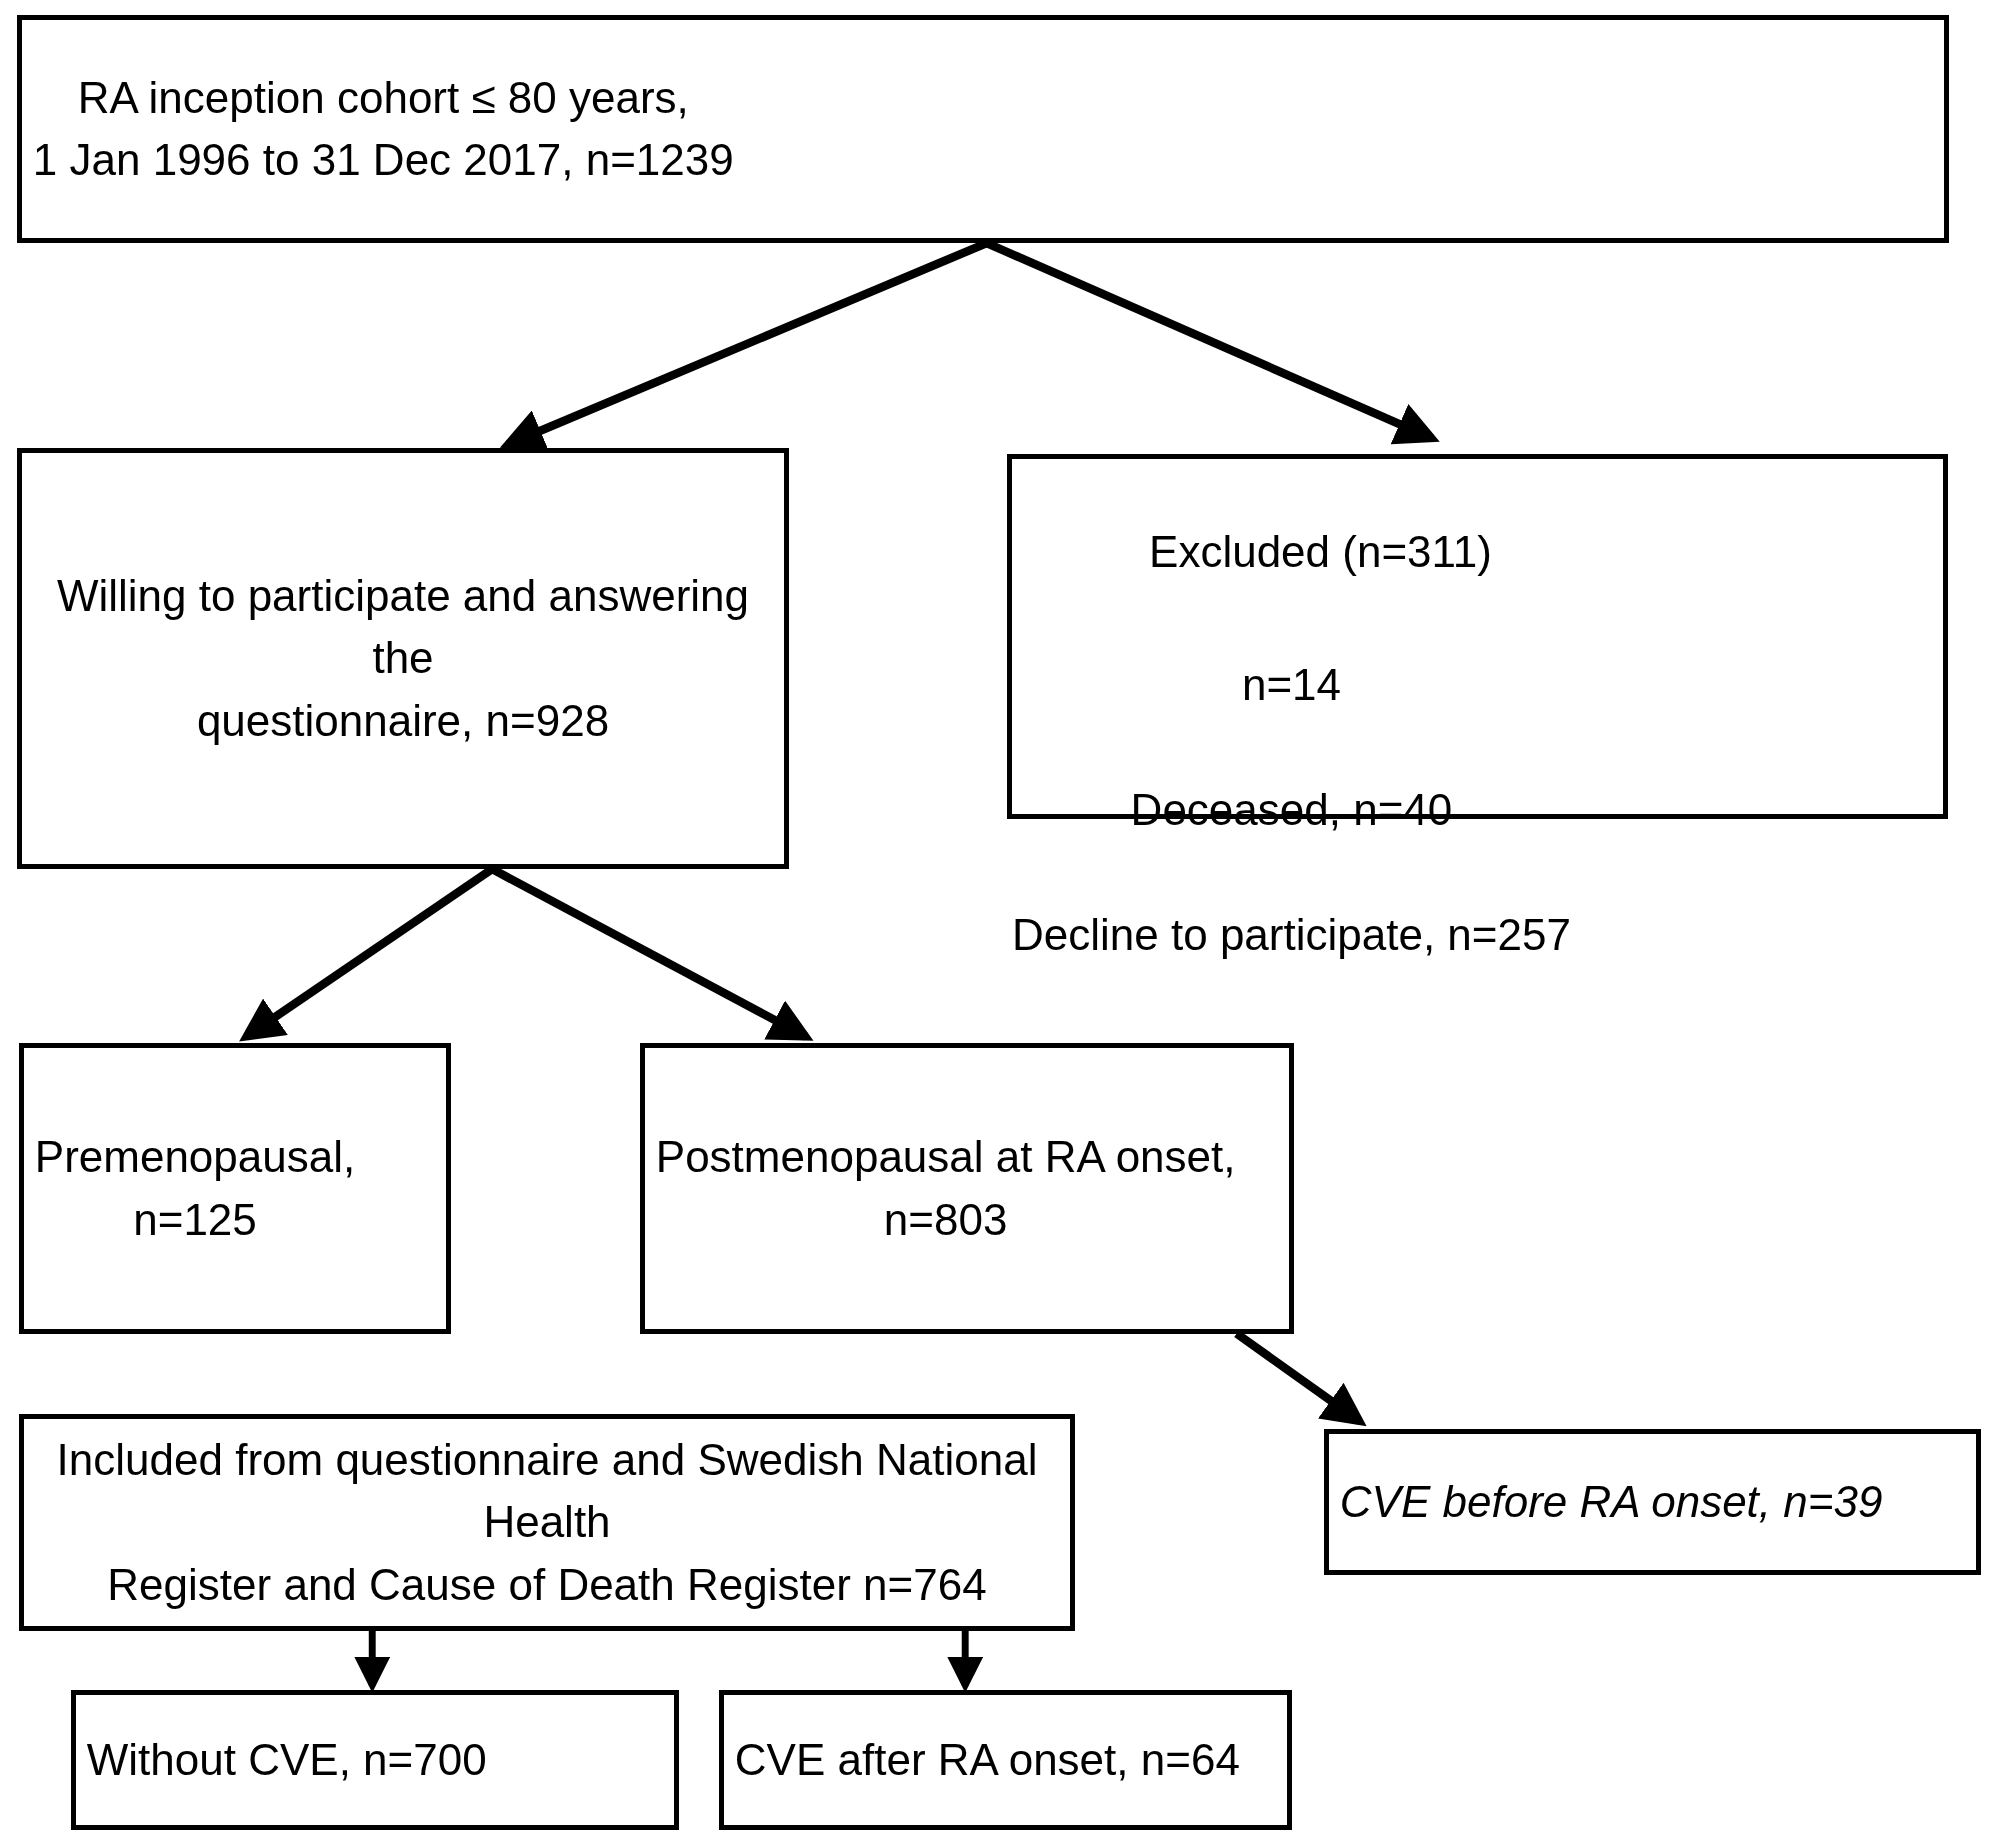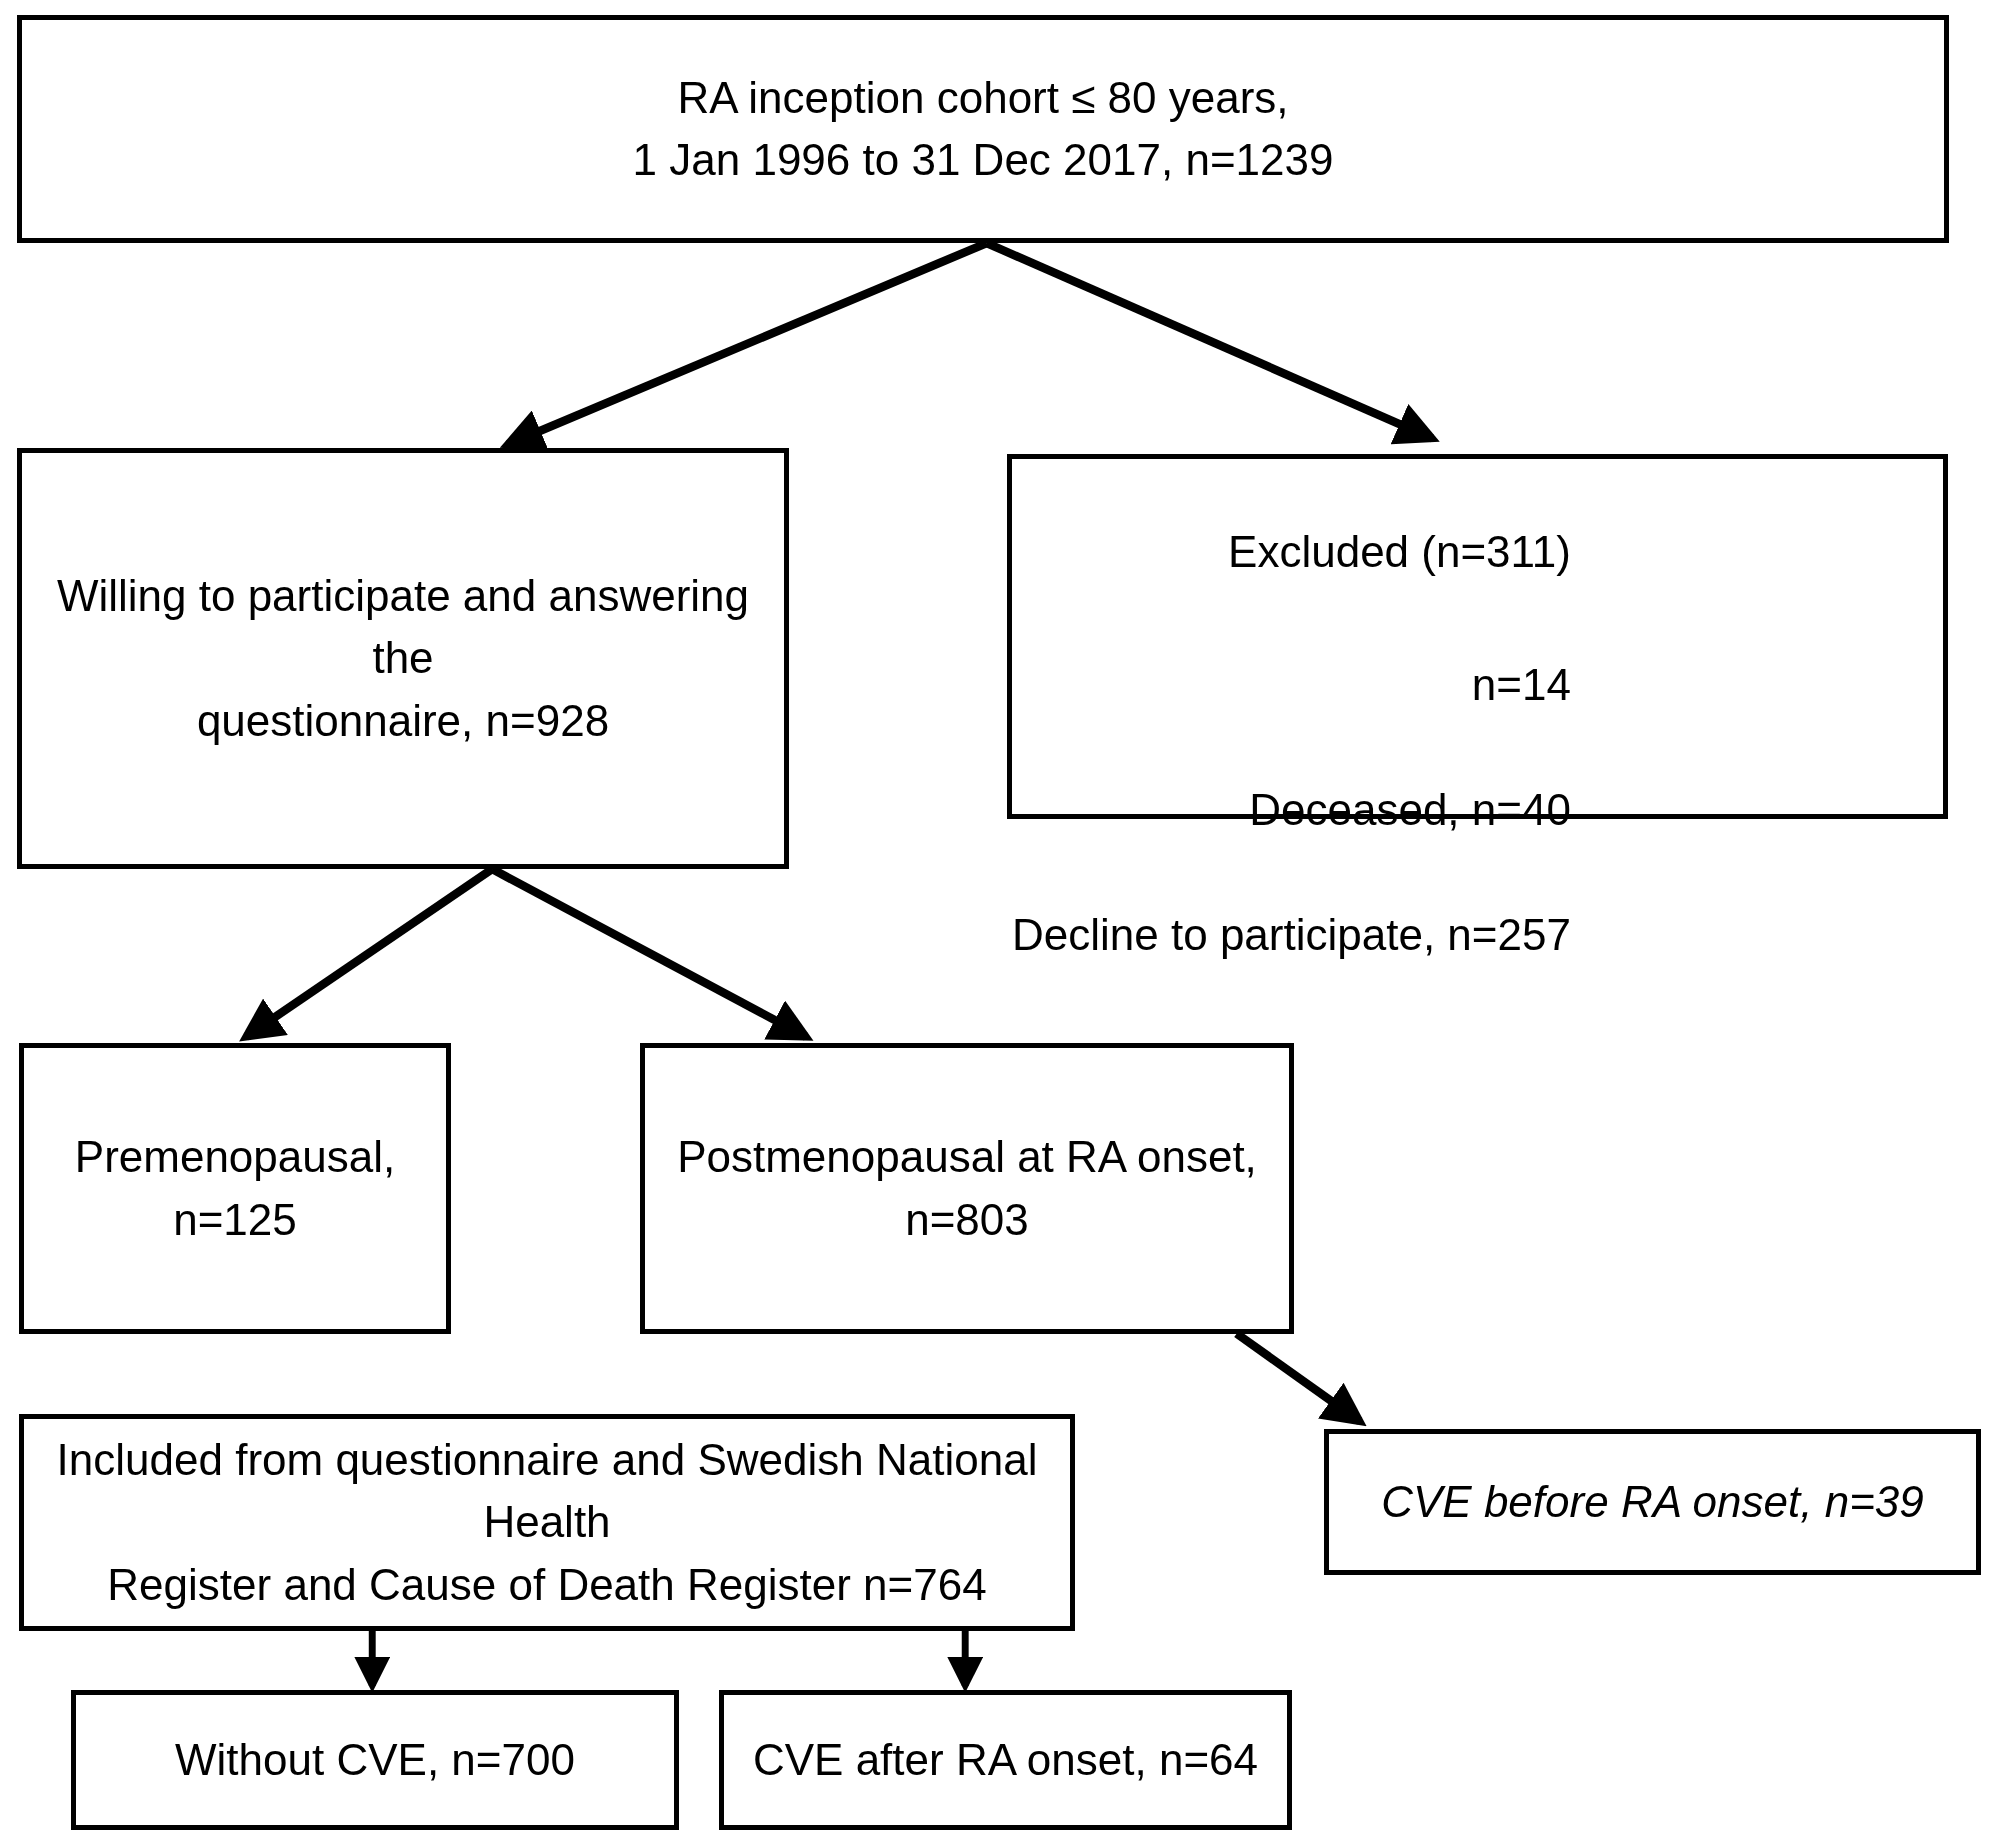--- a/index.html
+++ b/index.html
@@ -16,35 +16,35 @@
     color: #000000;
     overflow: hidden;
   }
   .node {
     position: absolute;
     box-sizing: border-box;
     border: 5.4px solid #000000;
     background: #ffffff;
     display: flex;
     align-items: center;
-    justify-content: center;
+    justify-content: flex-start;
     text-align: center;
   }
   .node .txt {
     font-size: 44px;
     line-height: 1.42;
     white-space: pre-line;
     padding: 0 10.8px;
   }
   .node.left-align {
     align-items: flex-start;
     justify-content: flex-start;
   }
   .node.left-align .txt {
-    text-align: right;
+    text-align: center;
     padding: 0;
   }
   svg.edges {
     position: absolute;
     left: 0;
     top: 0;
     width: 1995px;
     height: 1842px;
     pointer-events: none;
   }

